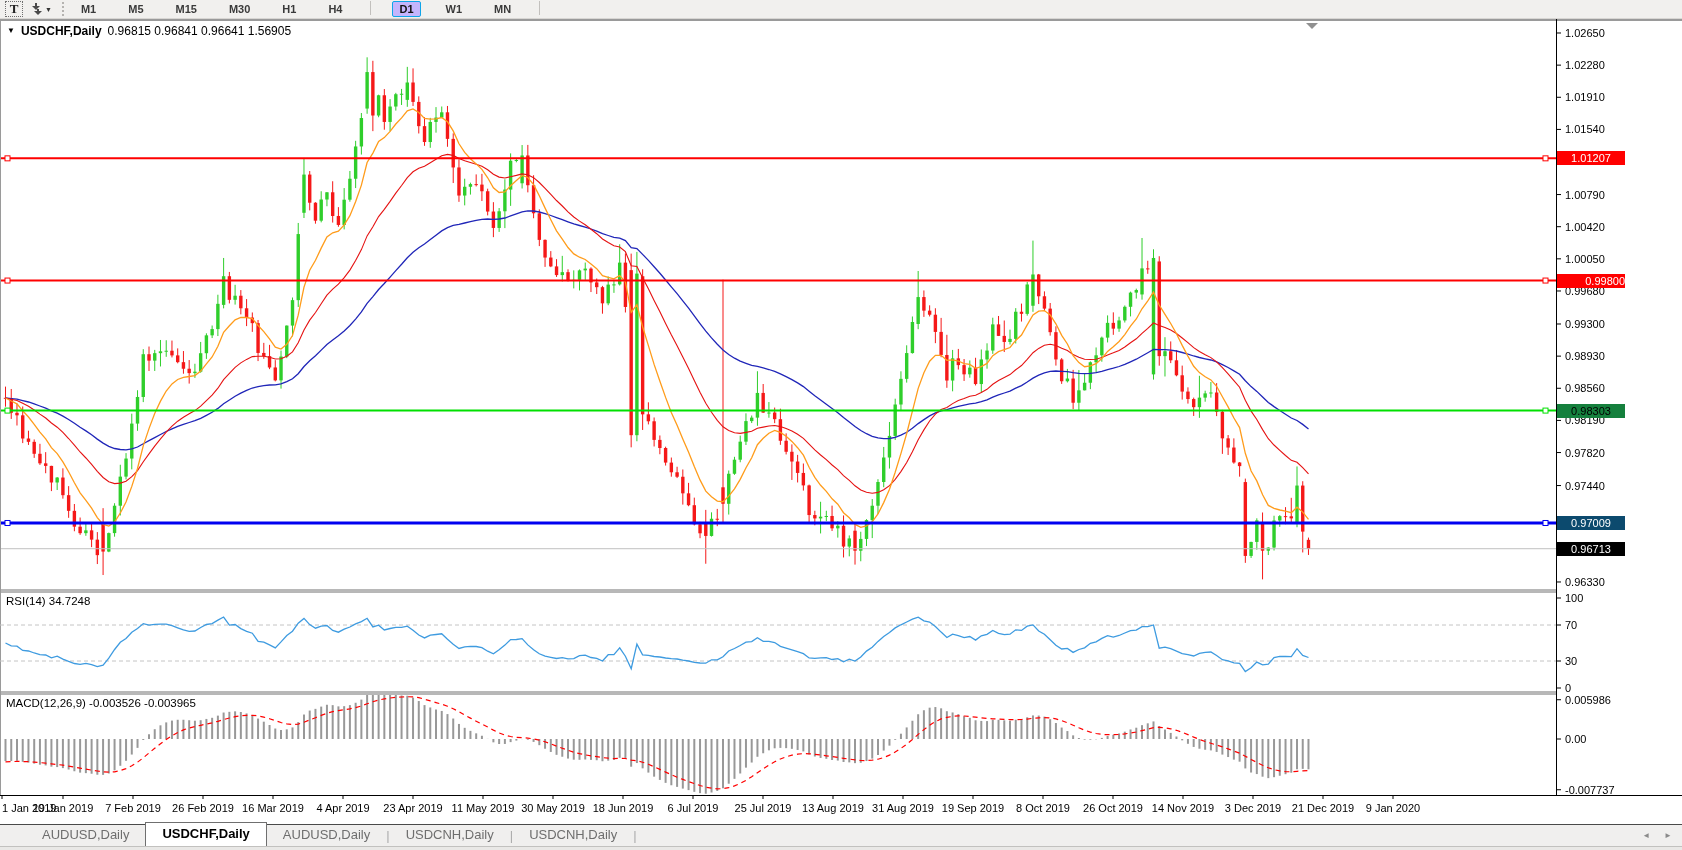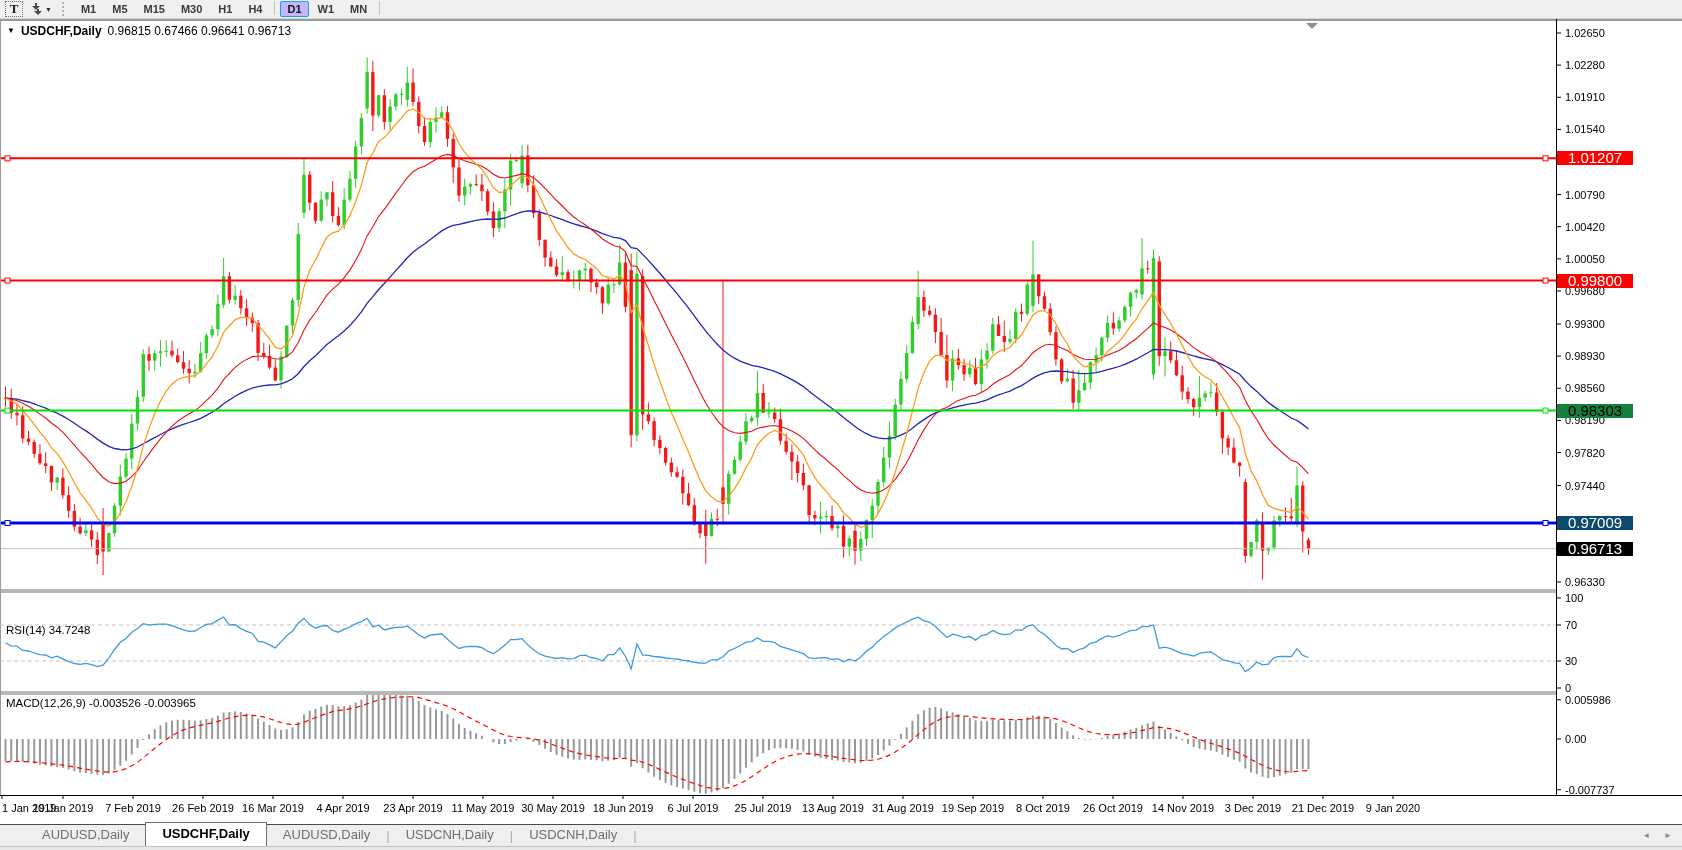--- a/index.html
+++ b/index.html
@@ -16,23 +16,23 @@
   .caret{font-size:7px;color:#333;line-height:1;}
   .grip{width:3px;height:14px;border-left:2px dotted #B5B3B0;margin:0 4px;}
   .tfsep{width:1px;height:14px;background:#C2C0BD;margin:0 3px;}
   .tfbtn{font-size:11px;font-weight:700;color:#3A3A3A;letter-spacing:0;}
   .tfbtn.active{background:#c4b5fd;border:1px solid #0ea5e9;border-radius:2px;color:#111;}
   
   #chart-title{position:absolute;left:7px;top:24px;font-size:12px;color:#000;display:flex;align-items:center;gap:6px;}
   #chart-title .tri{font-size:8px;line-height:1;color:#000;}
   #chart-title .sym{font-weight:700;}
   #chart-title .ohlc{font-weight:400;}
-  #rsi-label{position:absolute;left:6px;top:624px;font-size:11.5px;color:#000;}
+  #rsi-label{position:absolute;left:6px;top:595px;font-size:11.5px;color:#000;}
   #macd-label{position:absolute;left:6px;top:697px;font-size:11.5px;color:#000;text-align:right;}
-  .chip{position:absolute;left:1557px;width:76px;height:14px;font-size:15px;line-height:14px;
+  .chip{position:absolute;left:1557px;width:68px;height:14px;font-size:11px;line-height:14px;
     text-align:center;z-index:5;}
   
   #tabbar{position:absolute;left:0;top:824px;width:100%;height:22px;background:#F0EFEE;
     border-top:1px solid #4A4A4A;display:flex;align-items:flex-end;padding-left:26px;box-sizing:border-box;}
   .tab{font-size:13px;color:#6E6E6E;padding:2px 16px 4px 16px;cursor:default;}
   .tab.active{background:#FFFFFF;border:1px solid #6F6F6F;border-bottom:none;color:#000;font-weight:700;
     padding:3px 16px 5px 16px;}
   .tabsep{color:#AcAcAc;font-size:13px;padding-bottom:3px;}
   #tab-arrows{position:absolute;right:10px;top:7px;display:flex;gap:14px;}
   #tab-arrows span{font-size:8px;color:#8A8A8A;line-height:1;}
@@ -49,21 +49,21 @@
     <button id="arrows-btn" class="tbtn">
       <svg width="14" height="14" viewBox="0 0 14 14">
         <rect x="6" y="1" width="2" height="3" fill="#4A4A4A"></rect>
         <polygon points="3,4 11,4 7,8" fill="#4A4A4A"></polygon>
         <rect x="8" y="7" width="2" height="3" fill="#4A4A4A"></rect>
         <polygon points="5,9 13,9 9,13" fill="#4A4A4A"></polygon>
       </svg>
       <span class="caret">▼</span>
     </button>
     <div class="grip"></div>
-    <div id="tf-group" style="display:flex;align-items:flex-start;gap:2px;">
+    <div id="tf-group" style="display:flex;align-items:flex-start;gap:18px;">
         <button class="tbtn tfbtn">M1</button>
         <button class="tbtn tfbtn">M5</button>
         <button class="tbtn tfbtn">M15</button>
         <button class="tbtn tfbtn">M30</button>
         <button class="tbtn tfbtn">H1</button>
         <button class="tbtn tfbtn">H4</button>
         <div class="tfsep"></div>
         <button class="tbtn tfbtn active">D1</button>
         <button class="tbtn tfbtn">W1</button>
         <button class="tbtn tfbtn">MN</button>
@@ -893,27 +893,27 @@
         <line x1="1323" y1="795" x2="1323" y2="799" stroke="#000" stroke-width="1"></line>
         <text x="1323" y="812" font-size="11" fill="#000" text-anchor="middle">21 Dec 2019</text>
         <line x1="1393" y1="795" x2="1393" y2="799" stroke="#000" stroke-width="1"></line>
         <text x="1393" y="812" font-size="11" fill="#000" text-anchor="middle">9 Jan 2020</text>
       </g>
     </svg>
 
   <div id="chart-title">
     <span class="tri">▼</span>
     <span class="sym">USDCHF,Daily</span>
-    <span class="ohlc">0.96815 0.67466 0.96641 0.96713</span>
+    <span class="ohlc">0.96815 0.96841 0.96641 1.56905</span>
   </div>
   <div id="rsi-label">RSI(14) 34.7248</div>
   <div id="macd-label">MACD(12,26,9) -0.003526 -0.003965</div>
   <div id="chips">
       <div class="chip" style="top: 151.333px; background: rgb(255, 0, 0); color: rgb(255, 255, 255);">1.01207</div>
-      <div class="chip" style="top: 273.553px; background: rgb(255, 0, 0); color: rgb(255, 255, 255);">0.99800</div>
+      <div class="chip" style="top: 273.553px; background: rgb(255, 0, 0); color: rgb(255, 255, 255); text-align: right;">0.99800</div>
       <div class="chip" style="top: 403.591px; background: #15803d; color: rgb(0, 0, 0);">0.98303</div>
       <div class="chip" style="top: 515.996px; background: #0c4a6e; color: rgb(255, 255, 255);">0.97009</div>
       <div class="chip" style="top: 541.708px; background: rgb(0, 0, 0); color: rgb(255, 255, 255); text-align: center;">0.96713</div>
     </div>
 
   <div id="tabbar">
     <div class="tab">AUDUSD,Daily</div>
       <div class="tab active">USDCHF,Daily</div>
       <div class="tab">AUDUSD,Daily</div>
       <span class="tabsep">|</span>

